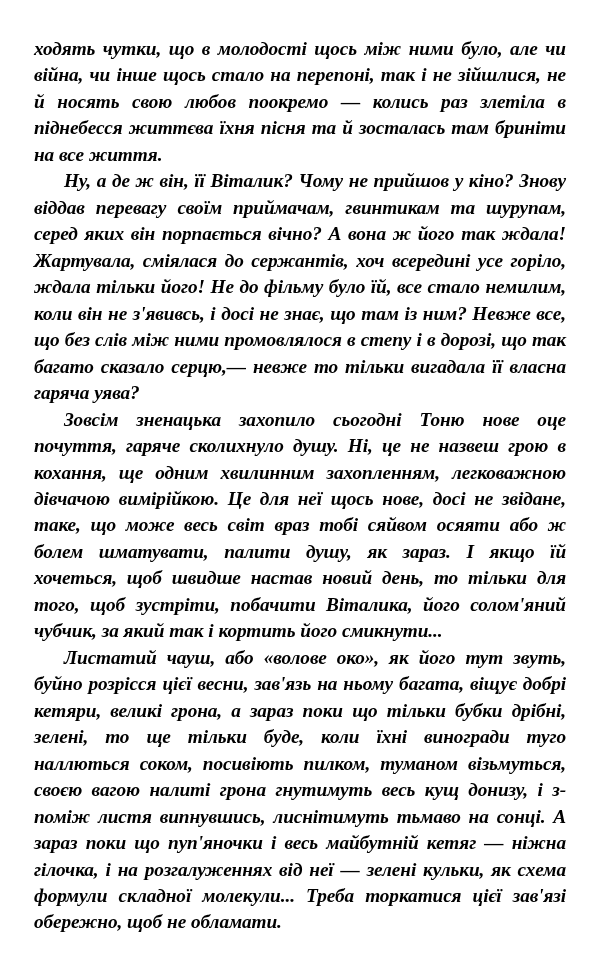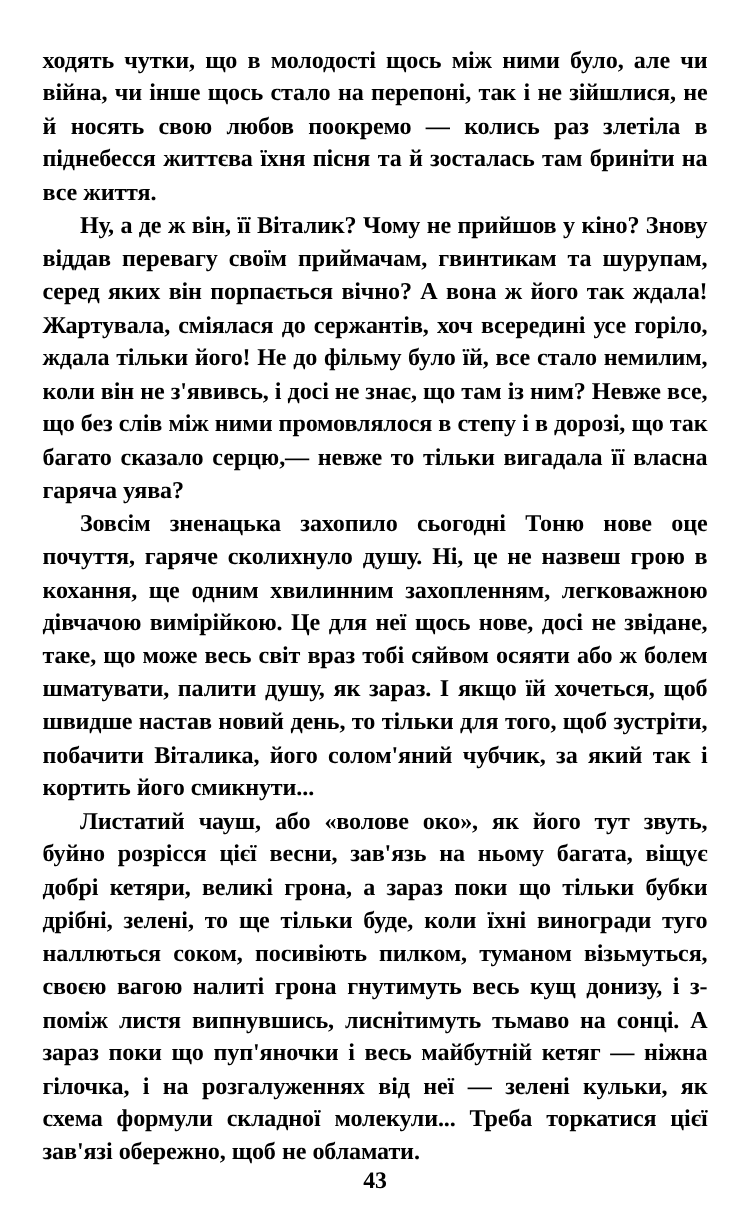--- a/index.html
+++ b/index.html
@@ -13,20 +13,21 @@
     font-family: "Liberation Serif", "DejaVu Serif", serif;
     color: #000000;
     overflow: hidden;
   }
   .page {
     position: relative;
     width: 600px;
     height: 978px;
     box-sizing: border-box;
     padding: 36px 34px 0 34px;
+    font-style: italic;
   }
   .body-text {
     font-size: 19.3px;
     line-height: 1.372;
     text-align: justify;
     text-justify: inter-word;
     font-weight: 700;
     letter-spacing: -0.1px;
     word-spacing: 0.2px;
     -webkit-font-smoothing: none;
@@ -53,14 +54,13 @@
 <body>
 
 <div class="page">
   <div class="body-text">
     <p class="no-indent">ходять чутки, що в молодості щось між ними було, але чи війна, чи інше щось стало на перепоні, так і не зійшлися, не й носять свою любов поокремо — колись раз злетіла в піднебесся життєва їхня пісня та й зосталась там бриніти на все життя.</p>
     <p>Ну, а де ж він, її Віталик? Чому не прийшов у кіно? Знову віддав перевагу своїм приймачам, гвинтикам та шурупам, серед яких він порпається вічно? А вона ж його так ждала! Жартувала, сміялася до сержантів, хоч всередині усе горіло, ждала тільки його! Не до фільму було їй, все стало немилим, коли він не з'явивсь, і досі не знає, що там із ним? Невже все, що без слів між ними промовлялося в степу і в дорозі, що так багато сказало серцю,— невже то тільки вигадала її власна гаряча уява?</p>
     <p>Зовсім зненацька захопило сьогодні Тоню нове оце почуття, гаряче сколихнуло душу. Ні, це не назвеш грою в кохання, ще одним хвилинним захопленням, легковажною дівчачою вимірійкою. Це для неї щось нове, досі не звідане, таке, що може весь світ враз тобі сяйвом осяяти або ж болем шматувати, палити душу, як зараз. І якщо їй хочеться, щоб швидше настав новий день, то тільки для того, щоб зустріти, побачити Віталика, його солом'яний чубчик, за який так і кортить його смикнути...</p>
     <p>Листатий чауш, або «волове око», як його тут звуть, буйно розрісся цієї весни, зав'язь на ньому багата, віщує добрі кетяри, великі грона, а зараз поки що тільки бубки дрібні, зелені, то ще тільки буде, коли їхні виногради туго наллються соком, посивіють пилком, туманом візьмуться, своєю вагою налиті грона гнутимуть весь кущ донизу, і з-поміж листя випнувшись, лиснітимуть тьмаво на сонці. А зараз поки що пуп'яночки і весь майбутній кетяг — ніжна гілочка, і на розгалуженнях від неї — зелені кульки, як схема формули складної молекули... Треба торкатися цієї зав'язі обережно, щоб не обламати.</p>
 
   </div>
-  <div class="page-number">43</div>
 </div>
 
 </body></html>

